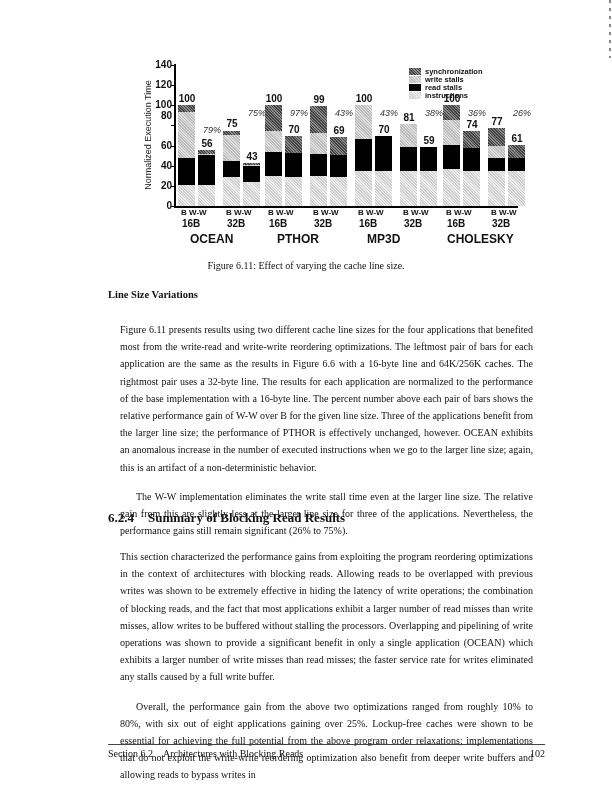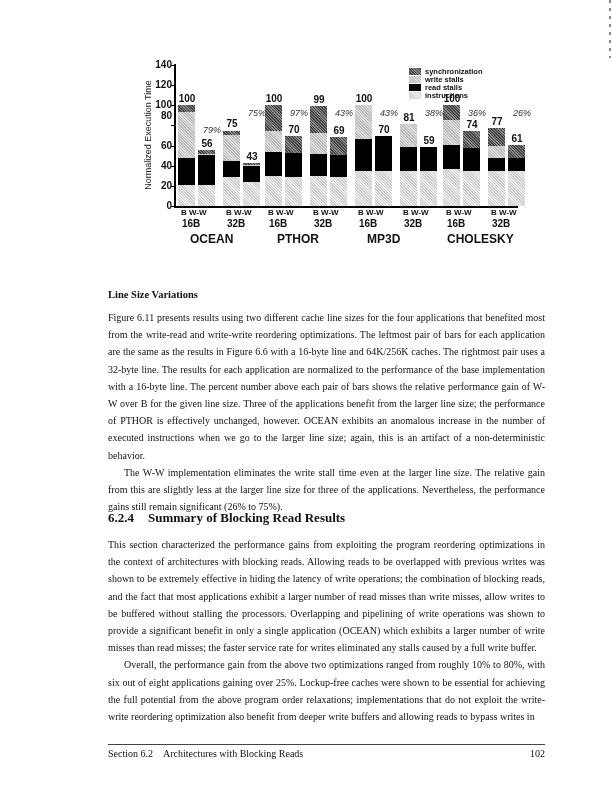--- a/index.html
+++ b/index.html
@@ -44,21 +44,21 @@
              font-family: "Liberation Serif", serif; font-size: 10px; }
 
   .text { font-family: "Liberation Serif", serif; font-size: 10px; line-height: 17.2px;
           text-align: justify; position: absolute; left: 108px; width: 437px; }
   .subhead { position: absolute; left: 108px; top: 289px; font-family: "Liberation Serif", serif;
              font-weight: bold; font-size: 10.5px; }
   .section-head { position: absolute; left: 108px; top: 510px; font-family: "Liberation Serif", serif;
                   font-weight: bold; font-size: 13px; }
   .section-head .num { margin-right: 14px; }
   .indent { text-indent: 16px; }
-  p { margin: 0; }
+  p { margin: 12px; }
 
   .footer-rule { position: absolute; left: 108px; top: 744px; width: 437px; height: 1px; background: #444; }
   .footer-left { position: absolute; left: 108px; top: 748px; font-family: "Liberation Serif", serif; font-size: 10px; }
   .footer-left .sec { margin-right: 10px; }
   .footer-right { position: absolute; right: 67px; top: 748px; font-family: "Liberation Serif", serif; font-size: 10px; }
   .scan-mark { position: absolute; left: 609px; top: 0; width: 2px; height: 58px;
                background: repeating-linear-gradient(180deg, #888 0 3px, transparent 3px 8px); }
 </style>
 </head>
 <body>
@@ -239,20 +239,21 @@
         <div class="legend-swatch seg-read"></div>
         <span>read stalls</span>
       </div>
       <div class="legend-item">
         <div class="legend-swatch seg-instructions"></div>
         <span>instructions</span>
       </div>
     </div>
   </div>
 
+  <div class="caption">Figure 6.11: Effect of varying the cache line size.</div>
 
   <div class="subhead">Line Size Variations</div>
   <div class="text" style="top:309px;">
     <p>Figure 6.11 presents results using two different cache line sizes for the four applications that benefited most from the write-read and write-write reordering optimizations. The leftmost pair of bars for each application are the same as the results in Figure 6.6 with a 16-byte line and 64K/256K caches. The rightmost pair uses a 32-byte line. The results for each application are normalized to the performance of the base implementation with a 16-byte line. The percent number above each pair of bars shows the relative performance gain of W-W over B for the given line size. Three of the applications benefit from the larger line size; the performance of PTHOR is effectively unchanged, however. OCEAN exhibits an anomalous increase in the number of executed instructions when we go to the larger line size; again, this is an artifact of a non-deterministic behavior.</p>
     <p class="indent">The W-W implementation eliminates the write stall time even at the larger line size. The relative gain from this are slightly less at the larger line size for three of the applications. Nevertheless, the performance gains still remain significant (26% to 75%).</p>
   </div>
 
   <div class="section-head">
     <span class="num">6.2.4</span><span>Summary of Blocking Read Results</span>
   </div>

